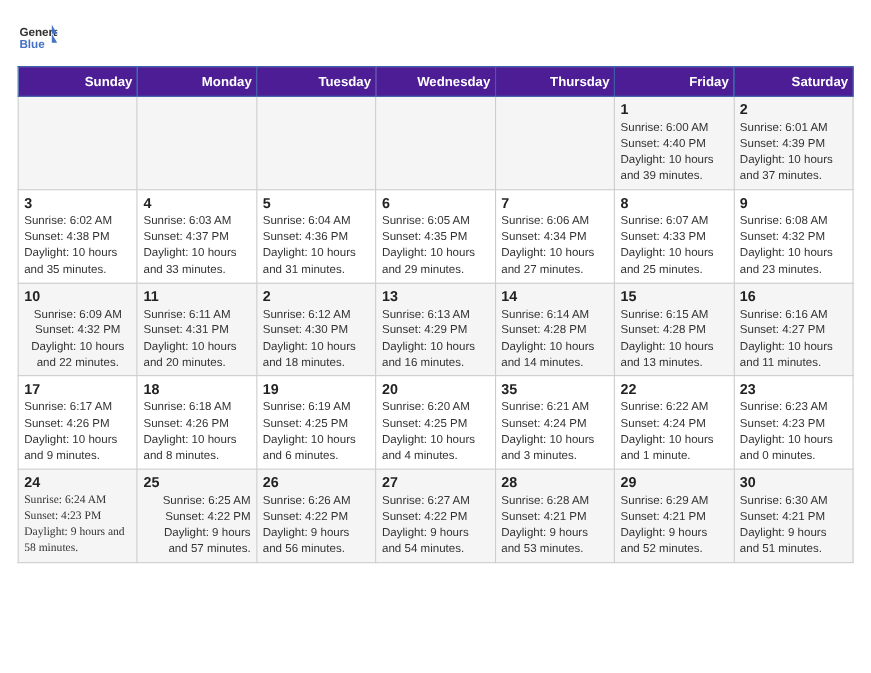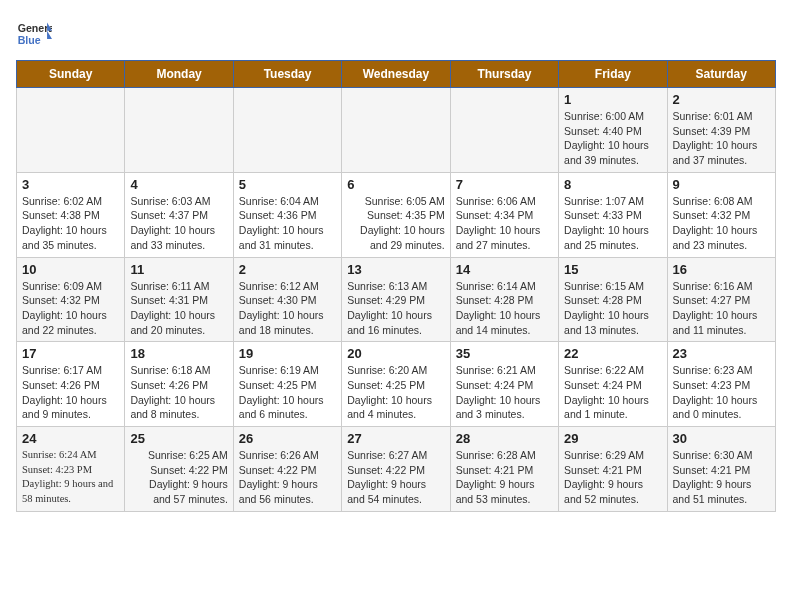--- a/index.html
+++ b/index.html
@@ -36,24 +36,24 @@
     .location {
       font-size: 15px;
       color: #444;
     }
     .calendar {
       width: 100%;
       border-collapse: collapse;
       font-size: 11px;
     }
     .calendar thead tr th {
-      background: #a16207;
+      background: #4c1d95;
       color: #fff;
       padding: 6px 4px;
-      text-align: center;
+      text-align: right;
       font-size: 12px;
       font-weight: bold;
       border: 1px solid #3a62a8;
     }
     .calendar tbody tr td {
       border: 1px solid #ccc;
       vertical-align: top;
       padding: 4px 5px;
       width: 108px;
       min-height: 80px;
@@ -149,47 +149,47 @@
 Daylight: 10 hours and 33 minutes.</div>
         </td>
         <td>
           <span class="day-num">5</span>
           <div class="day-info" style="white-space: pre-line;">Sunrise: 6:04 AM
 Sunset: 4:36 PM
 Daylight: 10 hours and 31 minutes.</div>
         </td>
         <td>
           <span class="day-num">6</span>
-          <div class="day-info" style="white-space: pre-line; text-align: right;">Sunrise: 6:05 AM
+          <div class="day-info" style="white-space: pre-line;">Sunrise: 6:05 AM
 Sunset: 4:35 PM
 Daylight: 10 hours and 29 minutes.</div>
         </td>
         <td>
           <span class="day-num">7</span>
           <div class="day-info" style="white-space: pre-line;">Sunrise: 6:06 AM
 Sunset: 4:34 PM
 Daylight: 10 hours and 27 minutes.</div>
         </td>
         <td>
           <span class="day-num">8</span>
-          <div class="day-info" style="white-space: pre-line;">Sunrise: 1:07 AM
+          <div class="day-info" style="white-space: pre-line;">Sunrise: 6:07 AM
 Sunset: 4:33 PM
 Daylight: 10 hours and 25 minutes.</div>
         </td>
         <td>
           <span class="day-num">9</span>
           <div class="day-info" style="white-space: pre-line;">Sunrise: 6:08 AM
 Sunset: 4:32 PM
 Daylight: 10 hours and 23 minutes.</div>
         </td>
       </tr>
       <tr>
         <td>
           <span class="day-num">10</span>
-          <div class="day-info" style="white-space: pre-line;">Sunrise: 6:09 AM
+          <div class="day-info" style="white-space: pre-line; text-align: center;">Sunrise: 6:09 AM
 Sunset: 4:32 PM
 Daylight: 10 hours and 22 minutes.</div>
         </td>
         <td>
           <span class="day-num">11</span>
           <div class="day-info" style="white-space: pre-line;">Sunrise: 6:11 AM
 Sunset: 4:31 PM
 Daylight: 10 hours and 20 minutes.</div>
         </td>
         <td>

